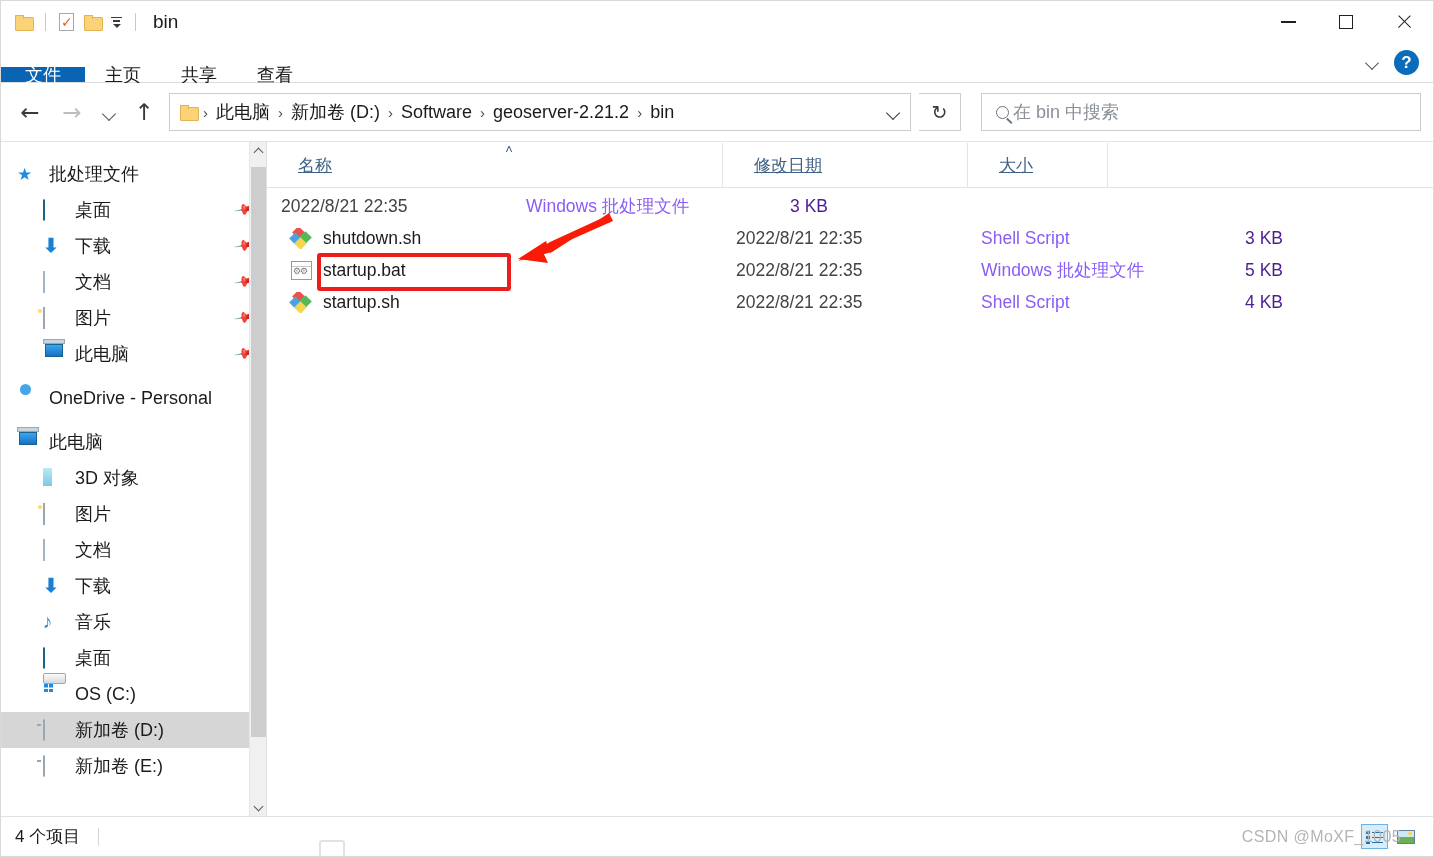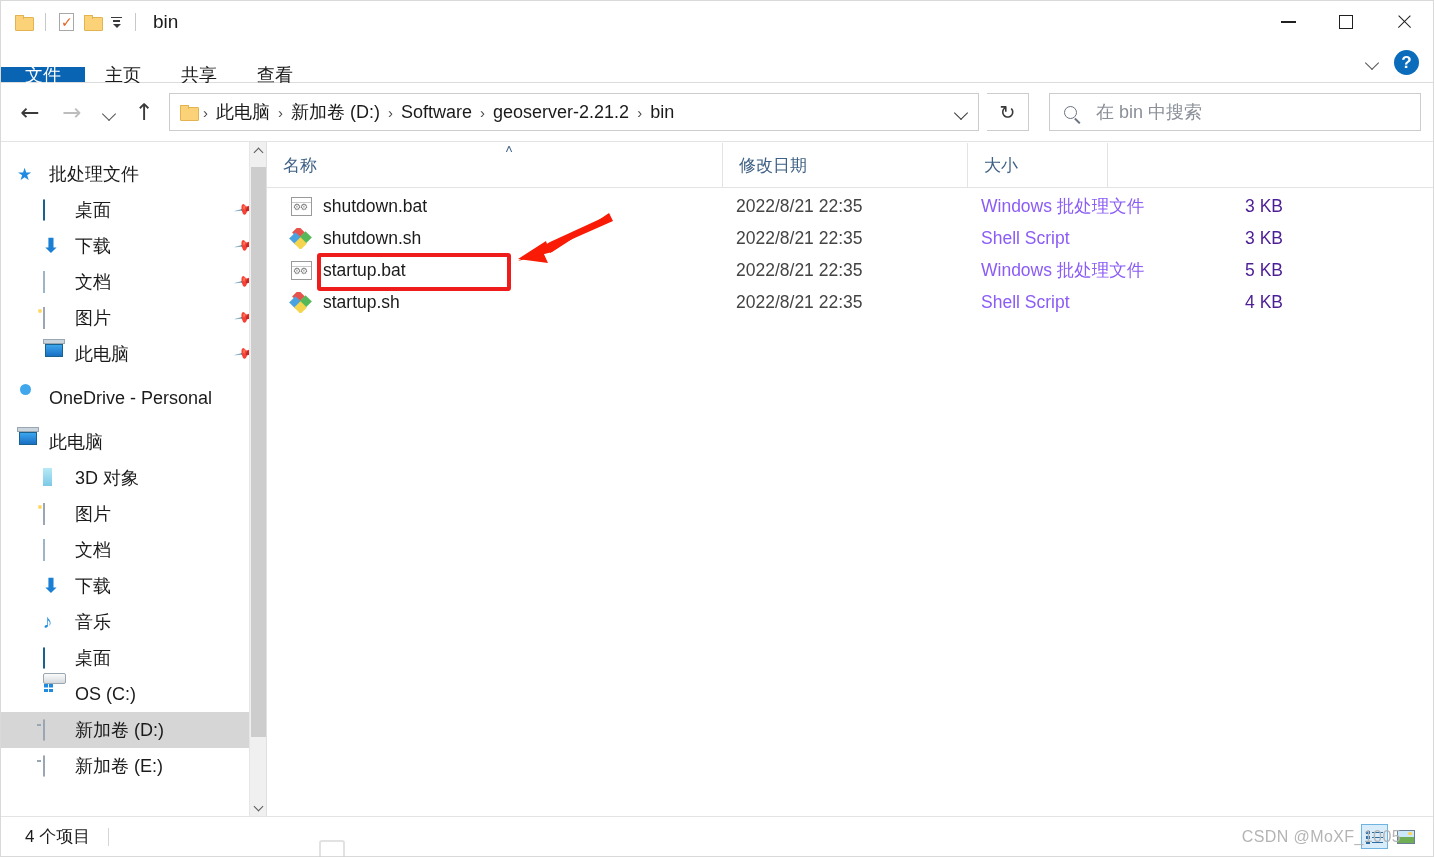--- a/index.html
+++ b/index.html
@@ -111,22 +111,22 @@
     color:#4a4a4a; font-size:15px; padding:0 2px; user-select:none;
   }
   #crumb-caret { width:22px; display:flex; align-items:center; justify-content:center; }
   #crumb-caret .chev-dn::before { border-color:#3a3a3a; }
   #refreshbtn {
     width: 42px; height:38px; border:1px solid #cccccc; border-left:none;
     display:flex; align-items:center; justify-content:center;
     font-size:19px; color:#3a3a3a; background:#fff;
   }
   #searchbox {
-    width: 372px; height:38px; border:1px solid #cccccc; background:#fff;
-    display:flex; align-items:center; gap:19px; padding-left:14px; margin-left:12px;
+    width: 440px; height:38px; border:1px solid #cccccc; background:#fff;
+    display:flex; align-items:center; gap:4px; padding-left:14px; margin-left:12px;
   }
   .mag {
     width:13px; height:13px; border:1.6px solid #6b7280; border-radius:50%;
     position:relative; display:inline-block; flex:0 0 auto;
   }
   .mag::after {
     content:''; position:absolute; right:-5px; bottom:-4px; width:7px; height:1.6px;
     background:#6b7280; transform:rotate(45deg);
   }
   #search-ph { font-size:18px; color:#8a8f98; font-family:"Liberation Sans", sans-serif; }
@@ -255,23 +255,23 @@
     position:absolute; left:1px; width:15px; top:25px; height:570px; background:#cdcdcd;
   }
 
   
   #filepane { flex:1 1 auto; position:relative; display:flex; flex-direction:column; min-width:0; background:#fff; }
   #colhdr {
     height: 46px; flex:0 0 46px; display:flex; align-items:flex-end;
     border-bottom:1px solid #e3e3e3; position:relative;
   }
   .col {
-    height: 44px; display:flex; align-items:center; padding-left:16px;
+    height: 44px; display:flex; align-items:center; padding-left:31px;
     font-size:17px; color:#3f6185; border-left:1px solid #e3e3e3;
-    font-family:"Liberation Sans", sans-serif; position:relative;
+    font-family:"Liberation Sans", sans-serif; position:relative;text-decoration:underline;
   }
   .col:first-child { border-left:none; }
   .col.c-name { width: 455px; }
   .col.c-date { width: 245px; }
   .col.c-type { width: 200px; }
   .col.c-size { width: 140px; }
   .col.c-pad  { flex:1 1 auto; }
   #sortcaret {
     position:absolute; left:236px; top:4px; width:12px; height:8px;
     color:#3f6185; font-size:13px; line-height:8px; text-align:center;
@@ -311,21 +311,21 @@
   
   #anno-box {
     position:absolute; left:316px; top:252px; width:194px; height:38px;
     border:4px solid #ef1c1c; border-radius:3px; pointer-events:none;
   }
   #anno-arrow { position:absolute; left:505px; top:208px; pointer-events:none; }
 
   
   #statusbar {
     height: 40px; flex:0 0 40px; display:flex; align-items:center;
-    border-top:1px solid #e3e3e3; background:#fff; padding-left:24px;
+    border-top:1px solid #e3e3e3; background:#fff; padding-left:14px;
   }
   #status-text { font-size:17px; color:#1b1b1b; font-family:"Liberation Sans", sans-serif; }
   #status-div { width:1px; height:18px; background:#d5d5d5; margin-left:18px; }
   #viewbtns { margin-left:auto; display:flex; align-items:center; gap:4px; padding-right:14px; }
   .vbtn { width:27px; height:25px; display:flex; align-items:center; justify-content:center; }
   .vbtn.active { border:1px solid #6fb3e0; background:#d8ecfa; }
   .ic-details { width:17px; height:14px; position:relative; }
   .ic-details::before {
     content:''; position:absolute; left:0; top:1px; width:4px; height:3px;
     background:#2b6ca3;
@@ -554,24 +554,20 @@
         <div class="col c-size">
           <span>大小</span>
         </div>
         <div class="col c-pad"></div>
         <div id="sortcaret">˄</div>
       </div>
 
       <div id="rows">
 
         <div class="row">
-          <div class="cell f-name">
-            <span class="fi fi-bat"></span>
-            <span>shutdown.bat</span>
-          </div>
           <div class="cell f-date">2022/8/21 22:35</div>
           <div class="cell f-type">Windows 批处理文件</div>
           <div class="cell f-size">3 KB</div>
         </div>
 
         <div class="row">
           <div class="cell f-name">
             <span class="fi fi-sh">
               <span class="d1"></span>
                 <span class="d2"></span>

